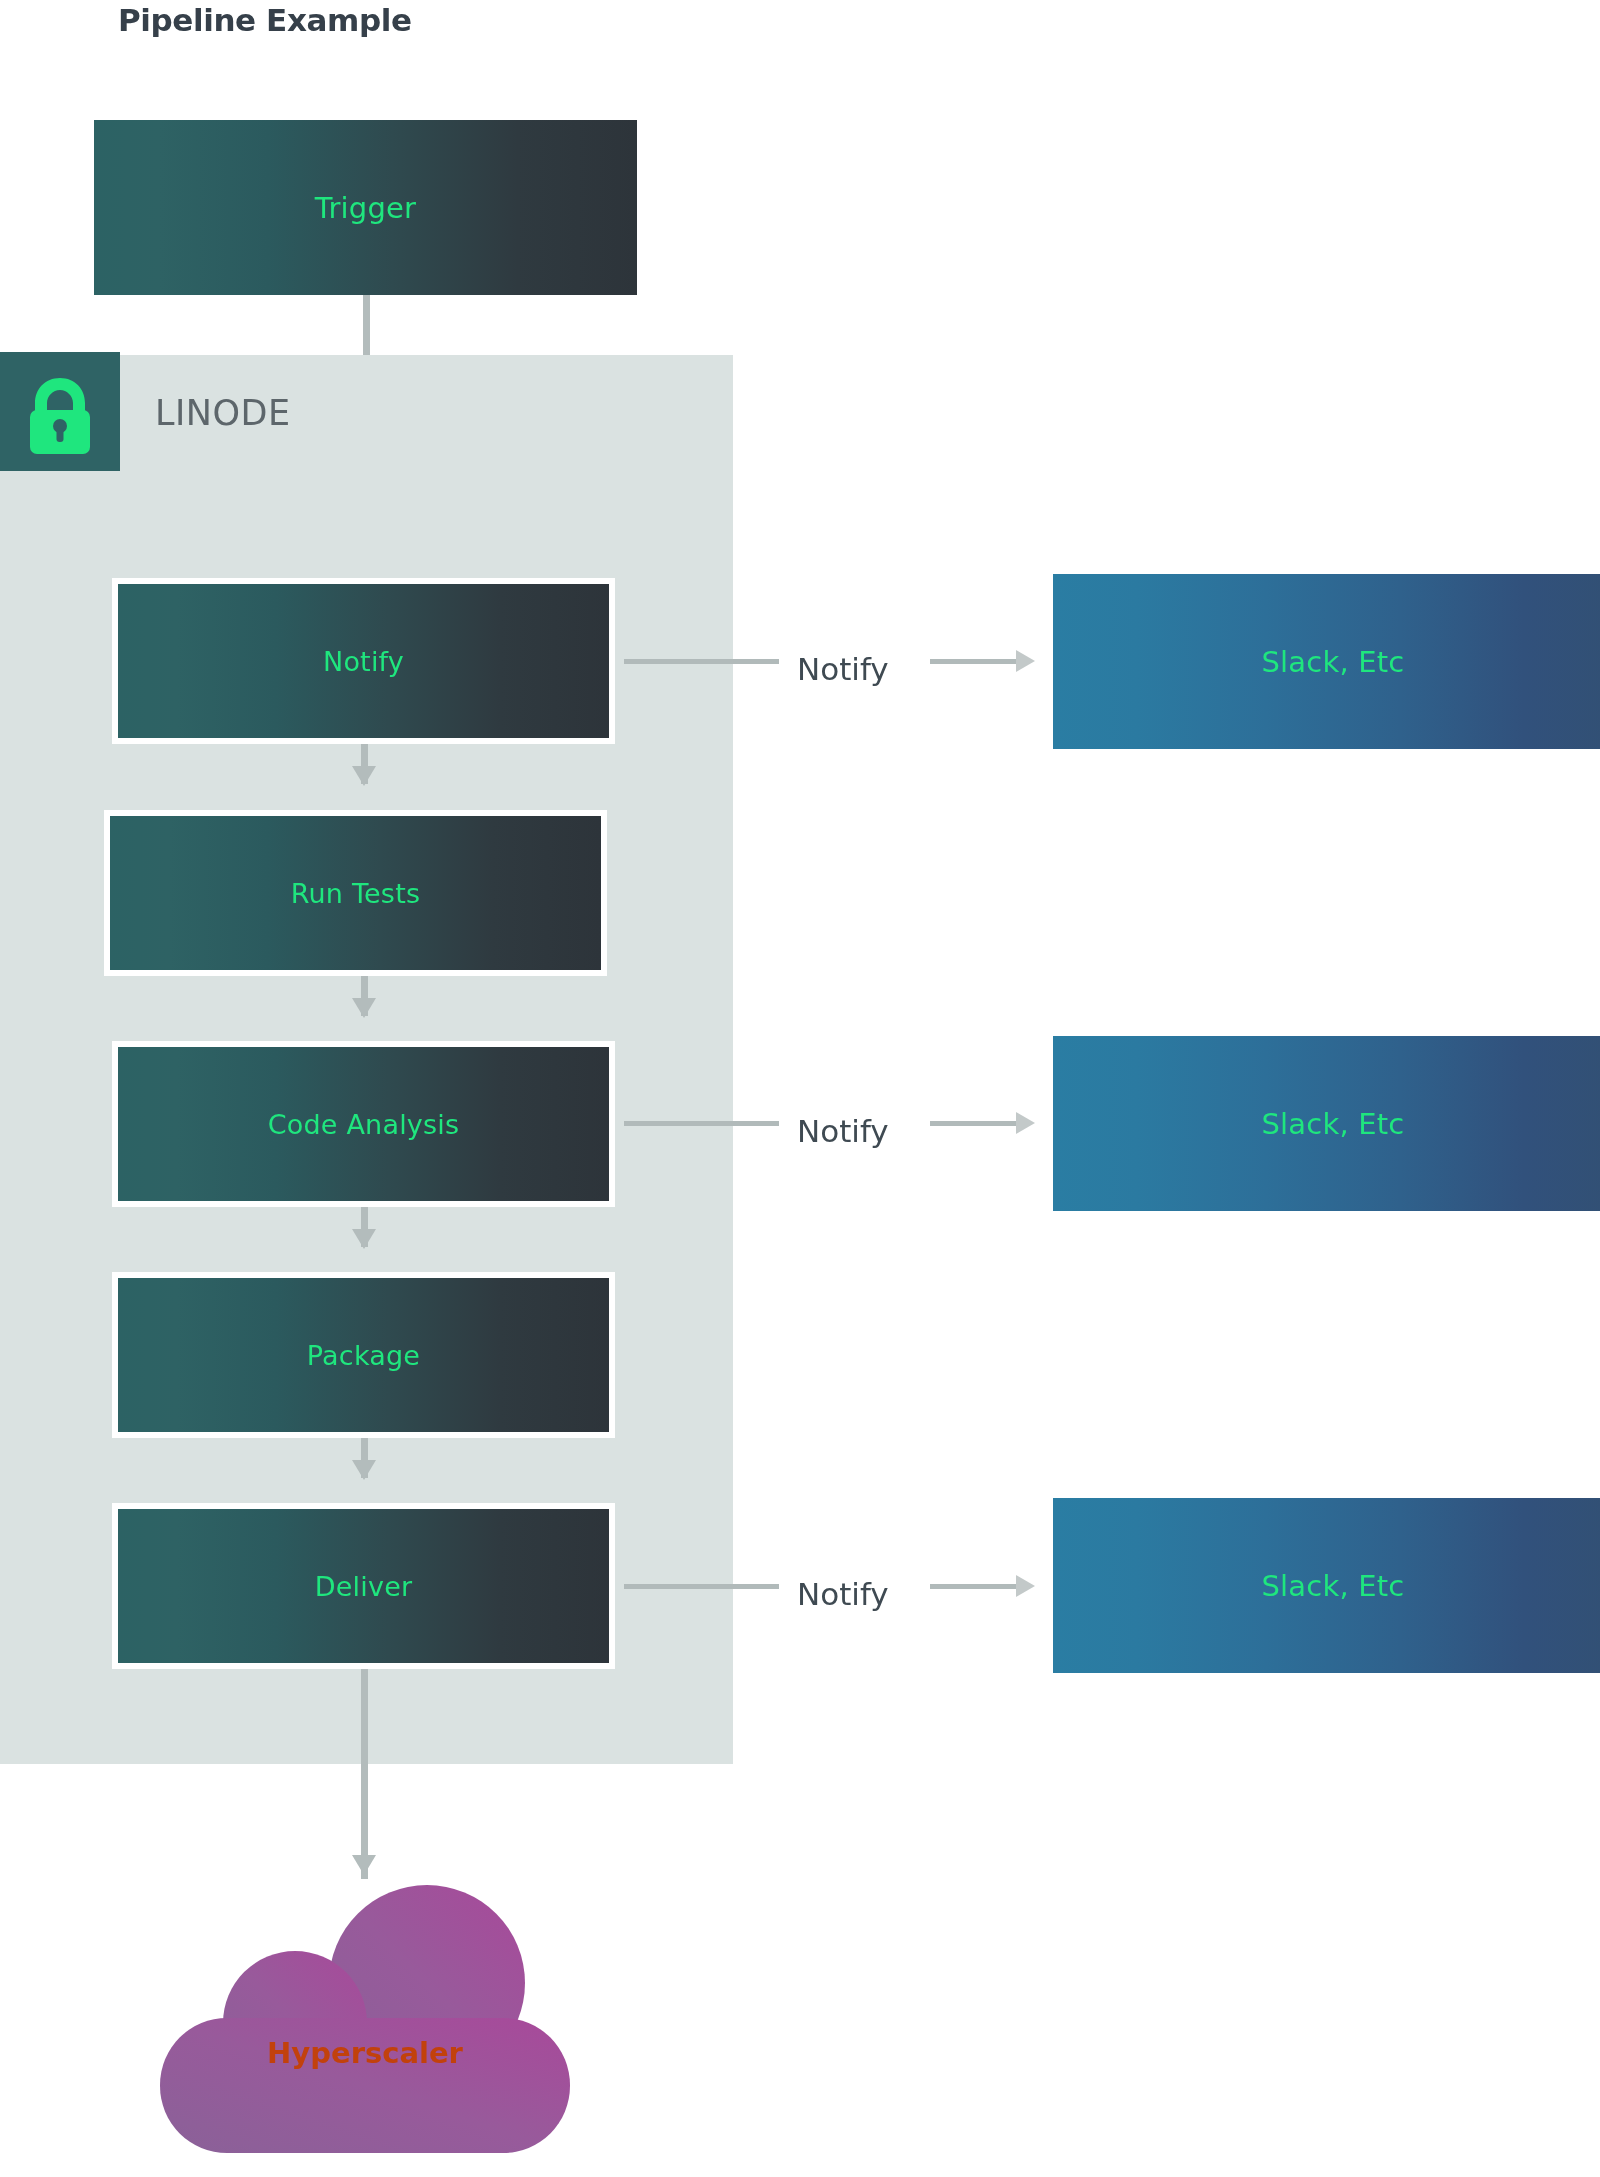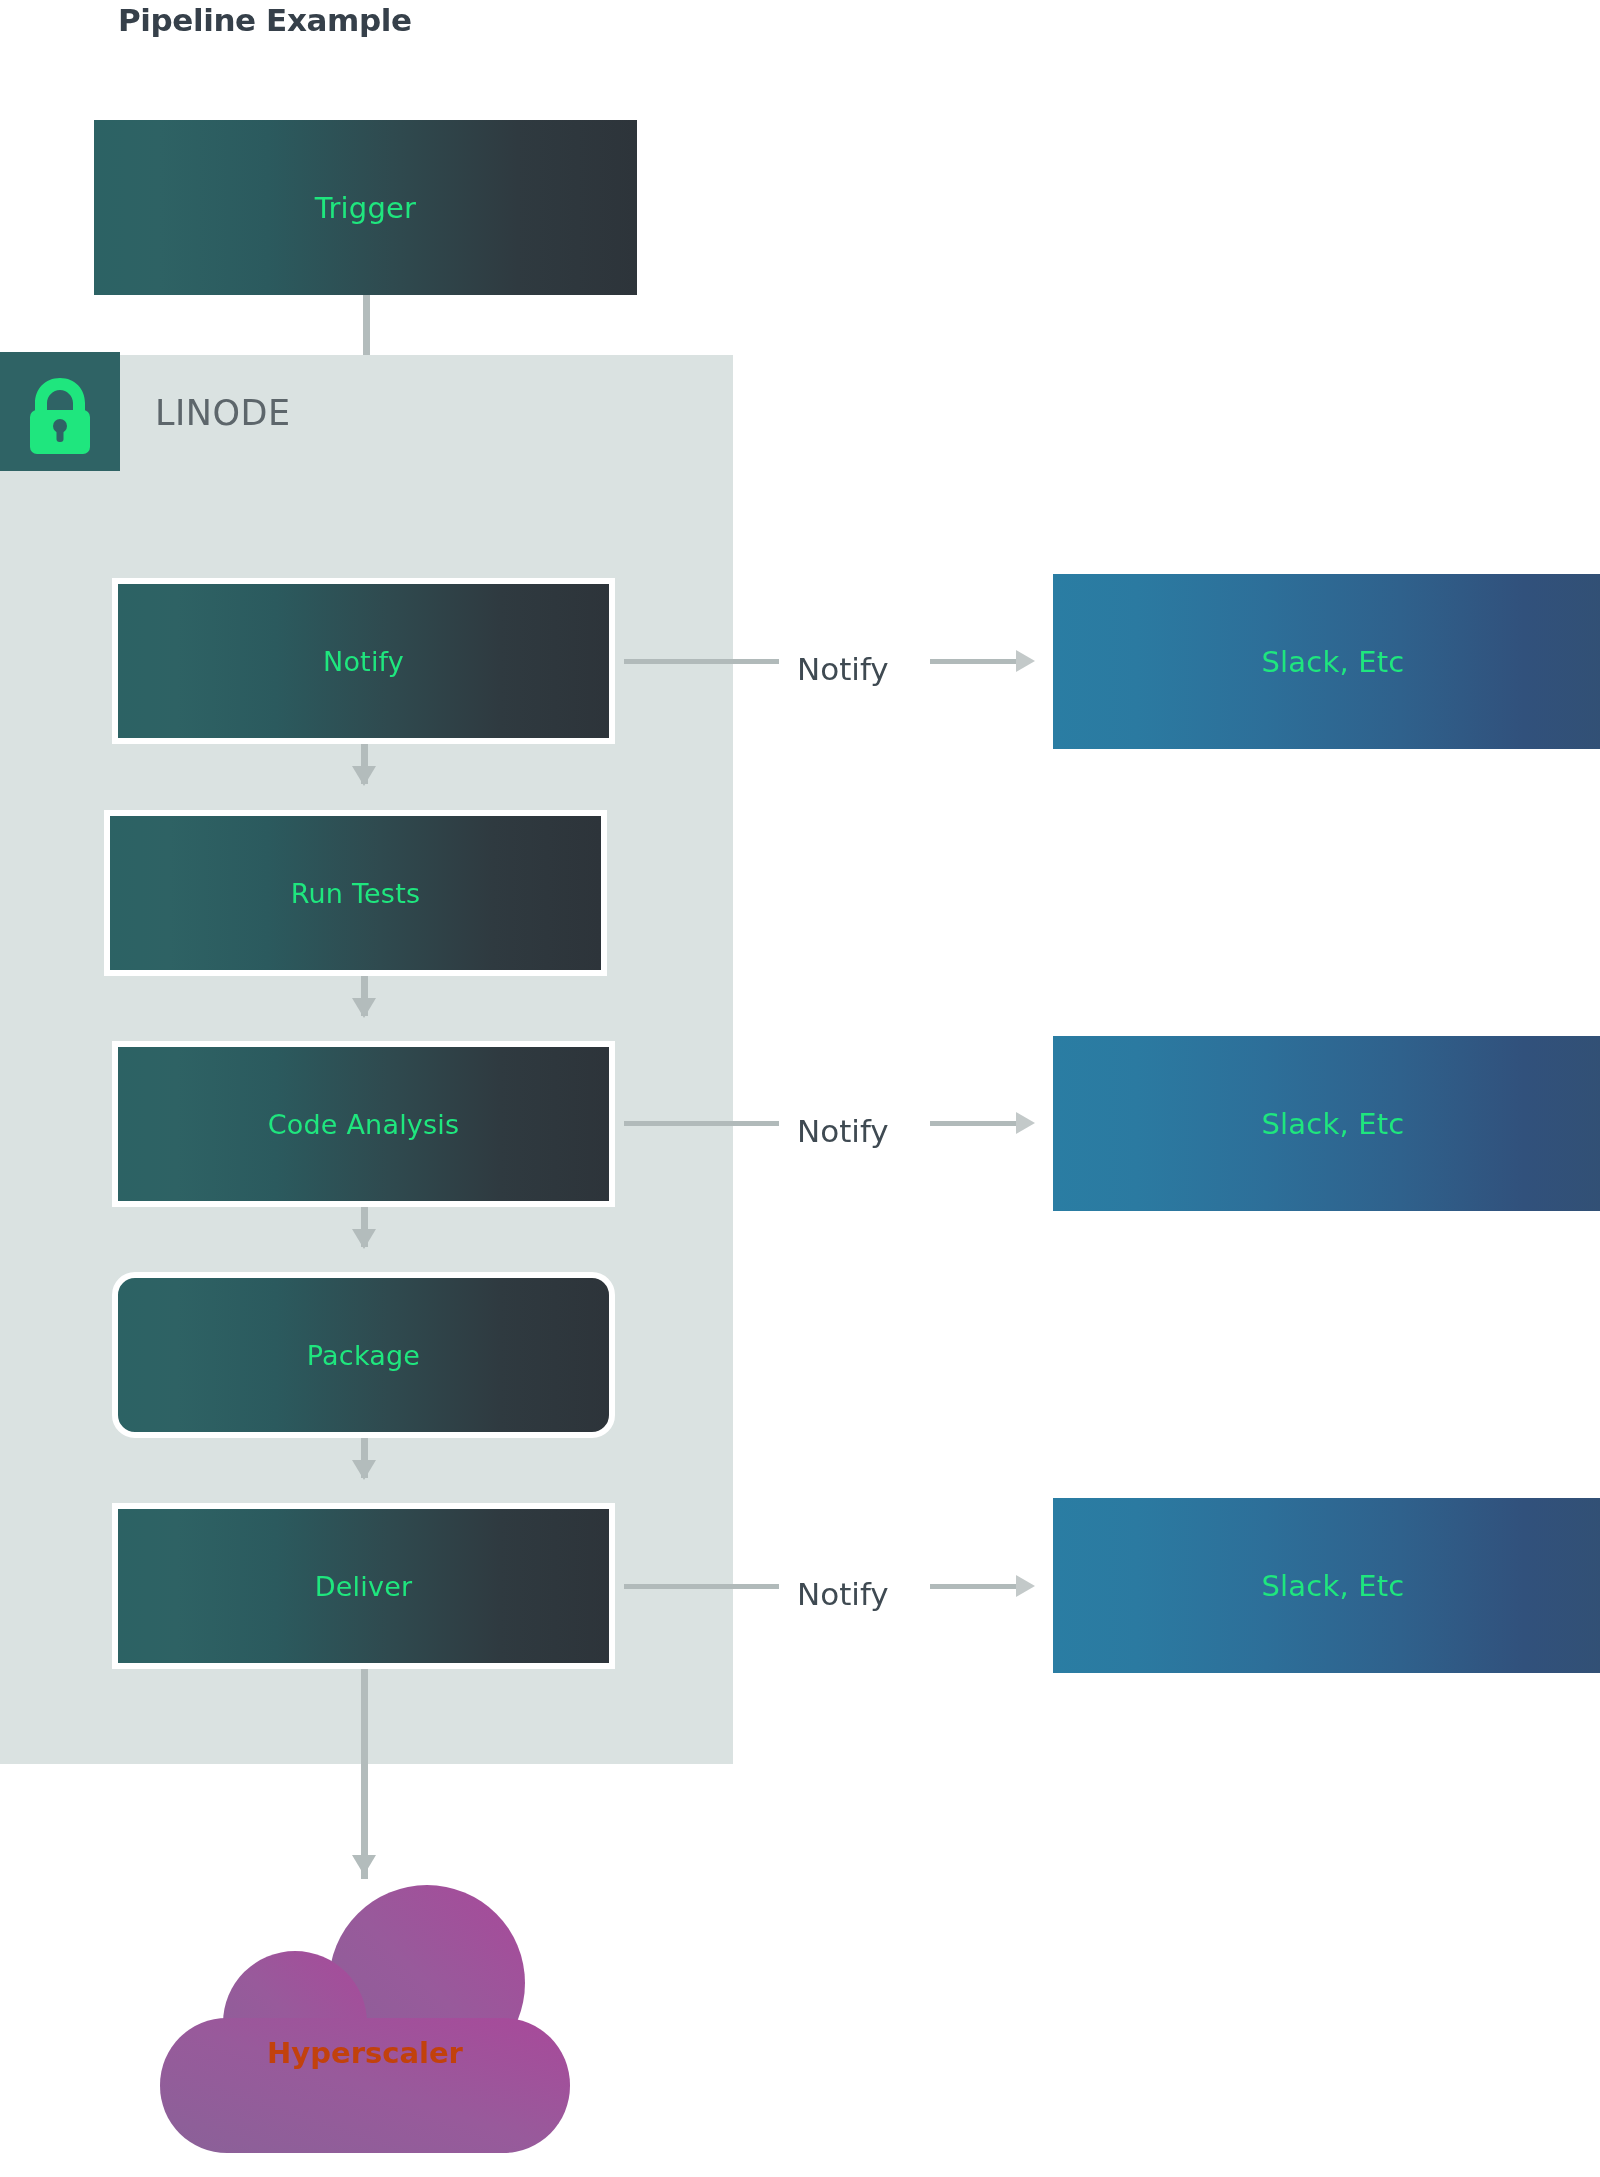--- a/index.html
+++ b/index.html
@@ -210,21 +210,21 @@
   <div class="v-arrowhead" style="left:352px; top:1229px;"></div>
 
   <div class="h-line" style="left:624px; top:1121px; width:155px;"></div>
   <div class="notify-text" style="left:797px; top:1104px;">Notify</div>
   <div class="h-line" style="left:930px; top:1121px; width:90px;"></div>
   <div class="h-arrowhead" style="left:1016px; top:1112px;"></div>
   <div class="notify-box" style="left:1053px; top:1036px; width:560px; height:175px;">
     <span class="stage-label">Slack, Etc</span>
   </div>
 
-  <div class="stage-box framed" style="left:112px; top:1272px; width:503px; height:166px;border-radius:23px;">
+  <div class="stage-box framed" style="left:112px; top:1272px; width:503px; height:166px;">
     <span class="stage-label">Package</span>
   </div>
 
   <div class="v-line" style="left:361px; top:1438px; height:40px;"></div>
   <div class="v-arrowhead" style="left:352px; top:1460px;"></div>
 
   <div class="stage-box framed" style="left:112px; top:1503px; width:503px; height:166px;align-items:center;">
     <span class="stage-label">Deliver</span>
   </div>
 

